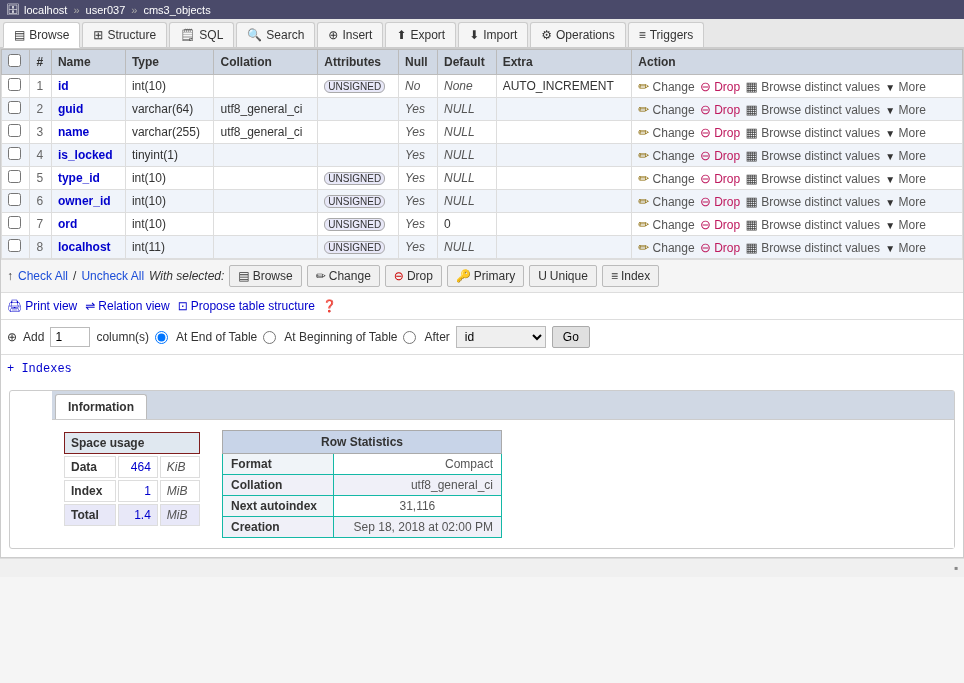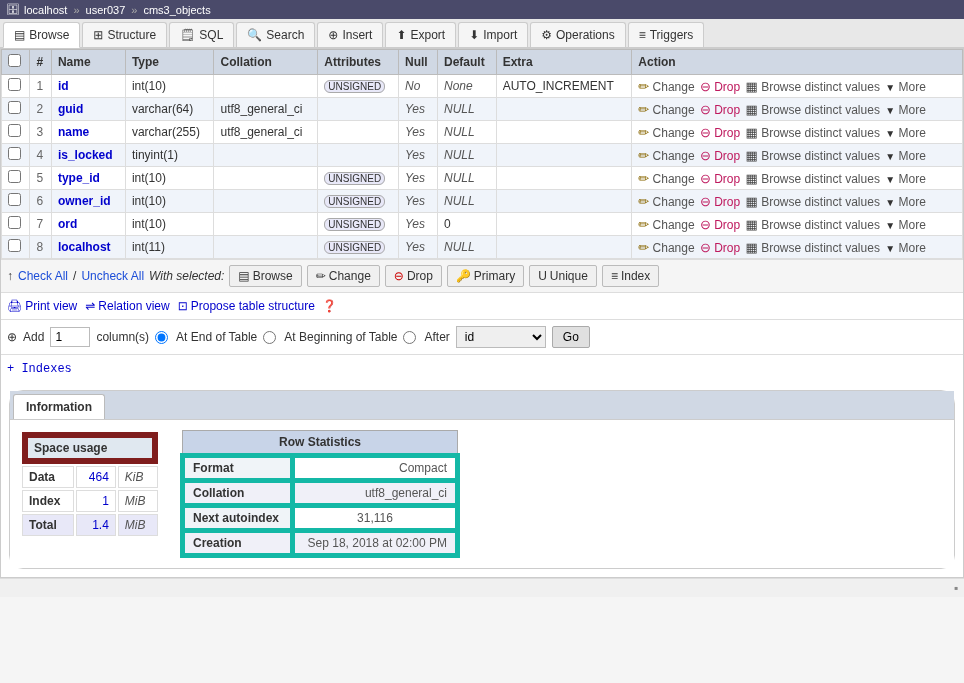--- a/index.html
+++ b/index.html
@@ -155,21 +155,22 @@
 
     .indexes-section {
       padding: 6px;
       border-top: 1px solid #ddd;
     }
     .indexes-section a { color: #00c; text-decoration: none; font-size: 12px; font-family: Liberation Mono, monospace; }
 
     .info-section {
       margin: 8px;
       border: 1px solid #ccc;
-      border-radius: 14px;
+      border-radius: 3px;
+      padding-left: 42px;
     }
     .info-tab-bar {
       background: #d0d8e4;
       border-bottom: 1px solid #ccc;
       padding: 0 0 0 0;
     }
     .info-tab {
       display: inline-block;
       padding: 5px 12px;
       border: 1px solid #bbb;
@@ -191,21 +192,21 @@
       gap: 20px;
     }
     .space-usage-table {
       min-width: 140px;
       font-size: 12px;
     }
     .space-usage-table th {
       text-align: left;
       padding: 3px 6px;
       background: #e0e8f0;
-      border: 6px solid #7f1d1d;
+      border: 1px solid #7f1d1d;
     }
     .space-usage-table td {
       padding: 3px 6px;
       border: 1px solid #ddd;
     }
     .space-usage-table td:first-child { font-weight: bold; }
     .space-usage-table td.val { text-align: right; color: #0044cc; }
     .space-usage-table td.unit { color: #555; font-style: italic; }
     .total-row td { background: #e8e8f8 !important; }
 
@@ -215,21 +216,21 @@
       border-collapse: collapse;
     }
     .row-stats-table th {
       background: #c8d4e8;
       border: 1px solid #aaa;
       padding: 4px 8px;
       text-align: center;
       font-weight: bold;
     }
     .row-stats-table td {
-      border: 5px solid #14b8a6;
+      border: 1px solid #14b8a6;
       padding: 3px 8px;
     }
     .row-stats-table td:first-child { font-weight: bold; background: #f0f4f8; }
     .row-stats-table td:last-child { text-align: right; color: #555; }
 
     .footer-bar {
       background: #f0f0f0;
       border-top: 1px solid #ddd;
       padding: 2px 6px;
       display: flex;

